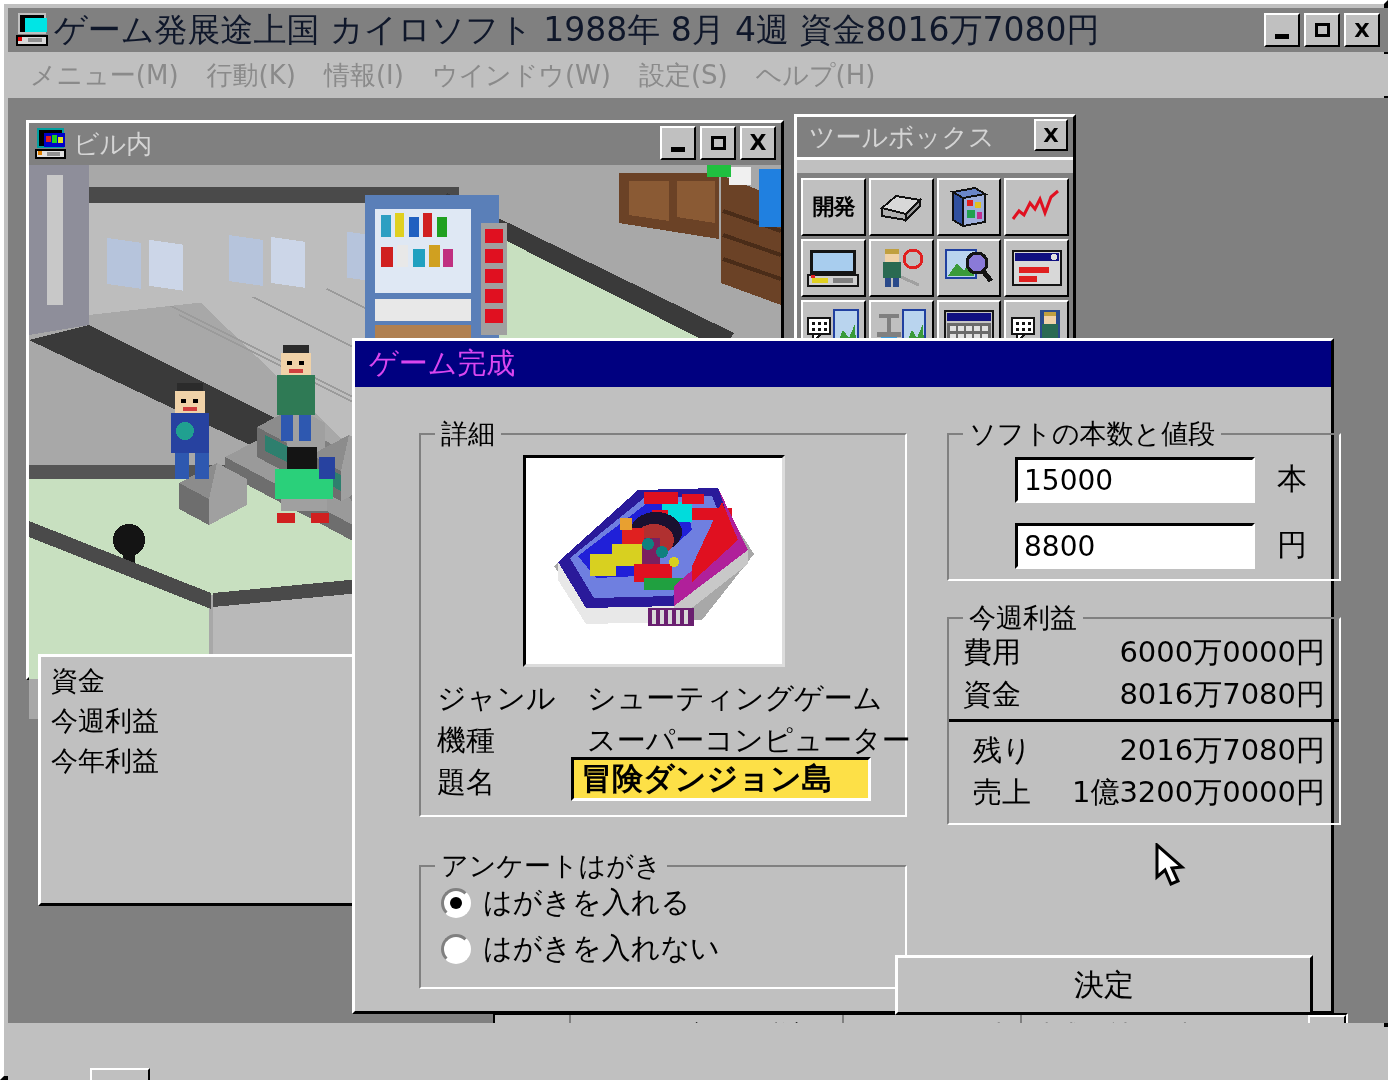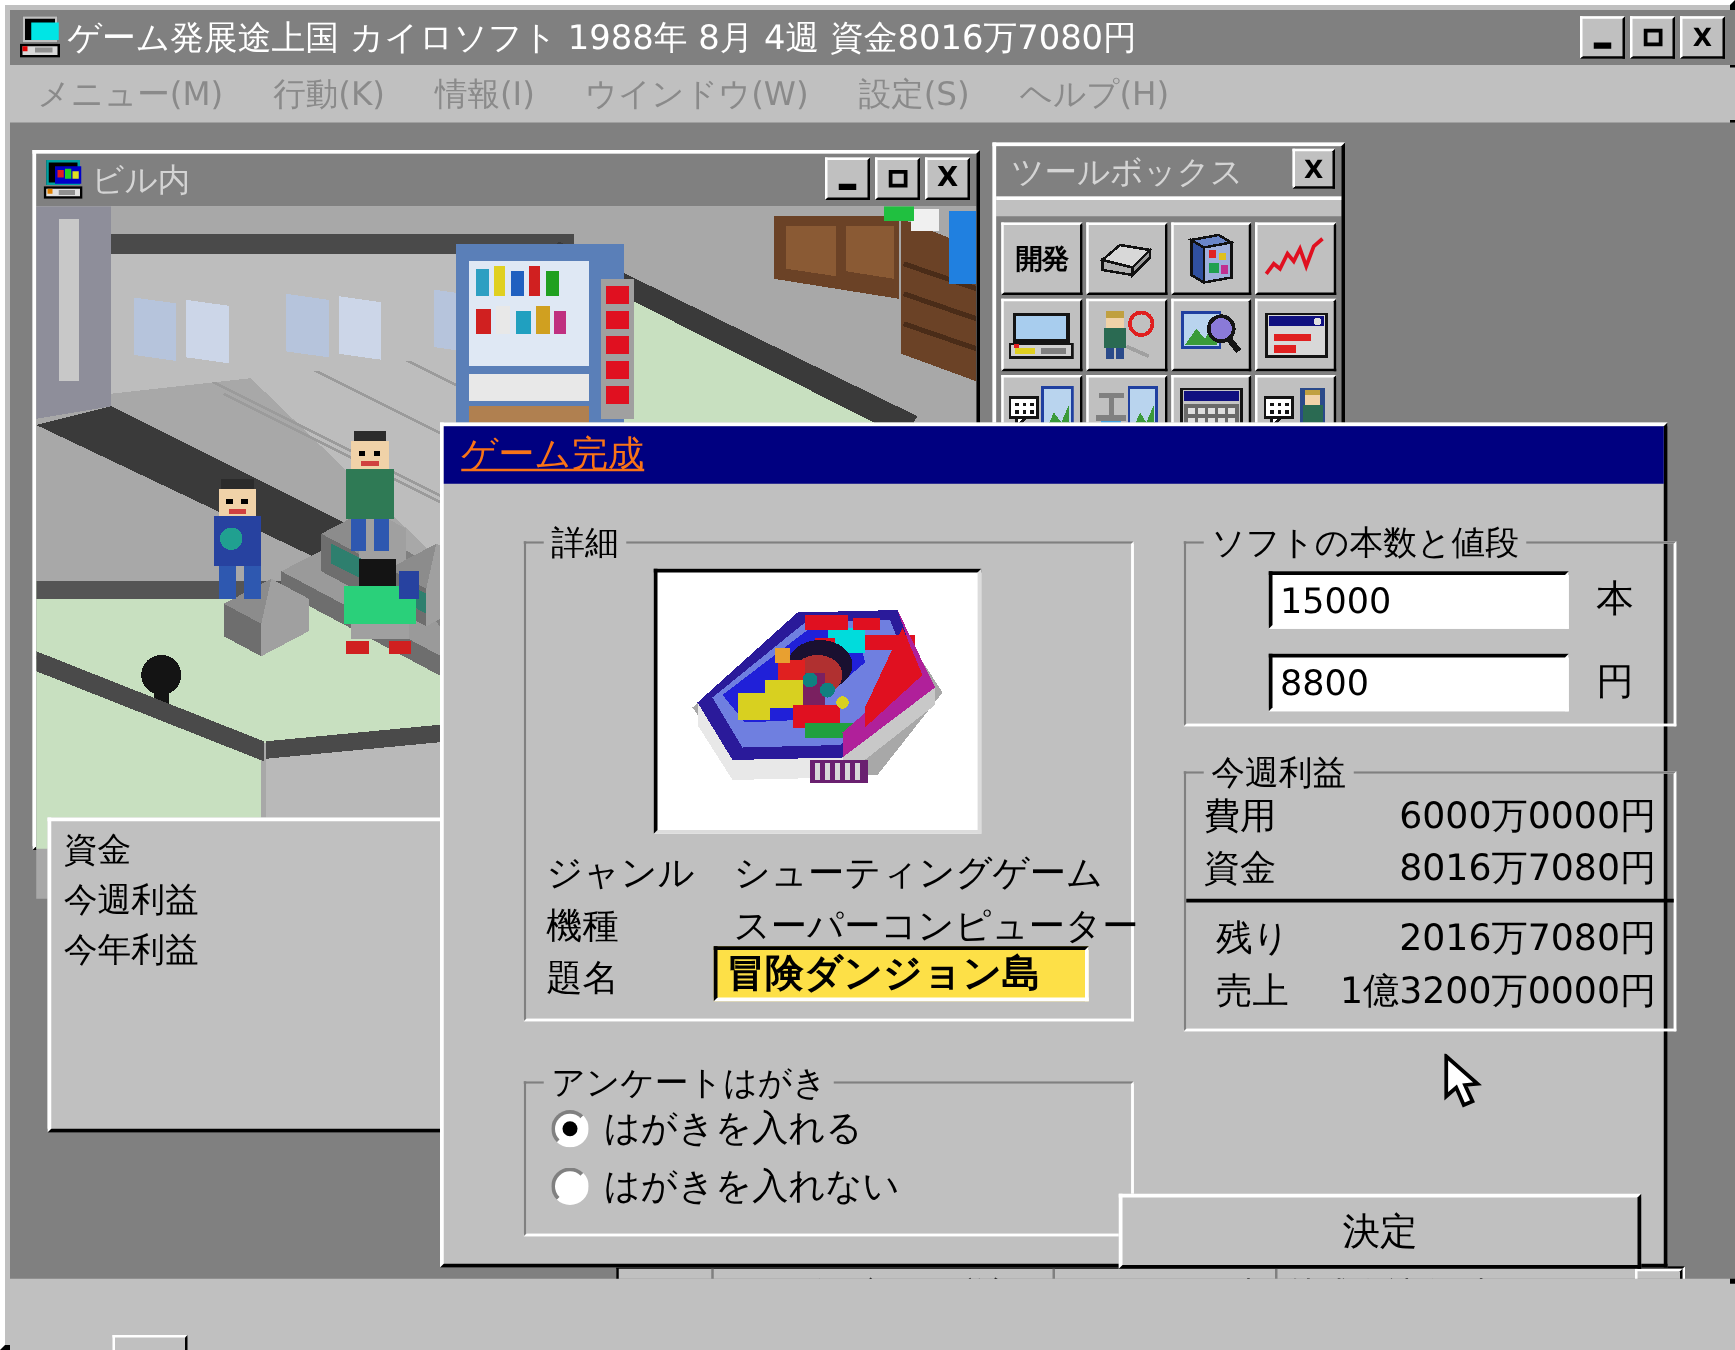--- a/index.html
+++ b/index.html
@@ -81,22 +81,22 @@
   }
   .mini-pc .led {
     position: absolute; left: 2px; top: 24px;
     width: 4px; height: 4px; background: #e00000;
   }
   .mini-pc .slot {
     position: absolute; left: 12px; top: 25px;
     width: 14px; height: 4px; background: #909090;
   }
   .app-title-text {
-    color: #ffffff;
-    font-size: 27px;
+    color: #0f172a;
+    font-size: 33px;
     letter-spacing: 0px;
     white-space: nowrap;
     font-family: "DejaVu Sans", "Liberation Sans", sans-serif;
   }
   .win-btns {
     position: absolute; right: 8px; top: 5px;
     display: flex; gap: 4px;
   }
   .win-btn {
     width: 36px; height: 34px;
@@ -111,21 +111,21 @@
   .win-btn .gl-max { width: 15px; height: 14px; border: 3px solid #000; box-sizing: border-box;}
 
   .menubar {
     position: absolute;
     left: 4px; top: 50px;
     width: 1380px; height: 42px;
     display: flex; align-items: center;
     background: #c0c0c0;
     padding-left: 22px;
     box-sizing: border-box;
-    gap: 40px;
+    gap: 28px;
   }
   .menu-item {
     color: #8a8a8a;
     font-size: 26px;
     white-space: nowrap;
     font-family: "DejaVu Sans", "Liberation Sans", sans-serif;
   }
 
   .workspace {
     position: absolute;
@@ -263,27 +263,26 @@
     box-sizing: border-box;
     border-top: 3px solid #ffffff;
     border-left: 3px solid #ffffff;
     border-right: 3px solid #000000;
     border-bottom: 3px solid #000000;
     z-index: 40;
   }
   .dlg-title {
     height: 46px;
     background: #000080;
-    color: #f97316;
+    color: #d946ef;
     display: flex; align-items: center;
     padding-left: 14px;
     font-size: 29px;
     box-sizing: border-box;
     font-family: "DejaVu Sans", "Liberation Sans", sans-serif;
-    text-decoration: underline;
   }
   .dlg-body { position: relative; width: 100%; height: 624px; }
 
   .group {
     position: absolute;
     box-sizing: border-box;
     border: 2px solid #ffffff;
     border-top-color: #ffffff;
     margin-left: 26px;
   }

